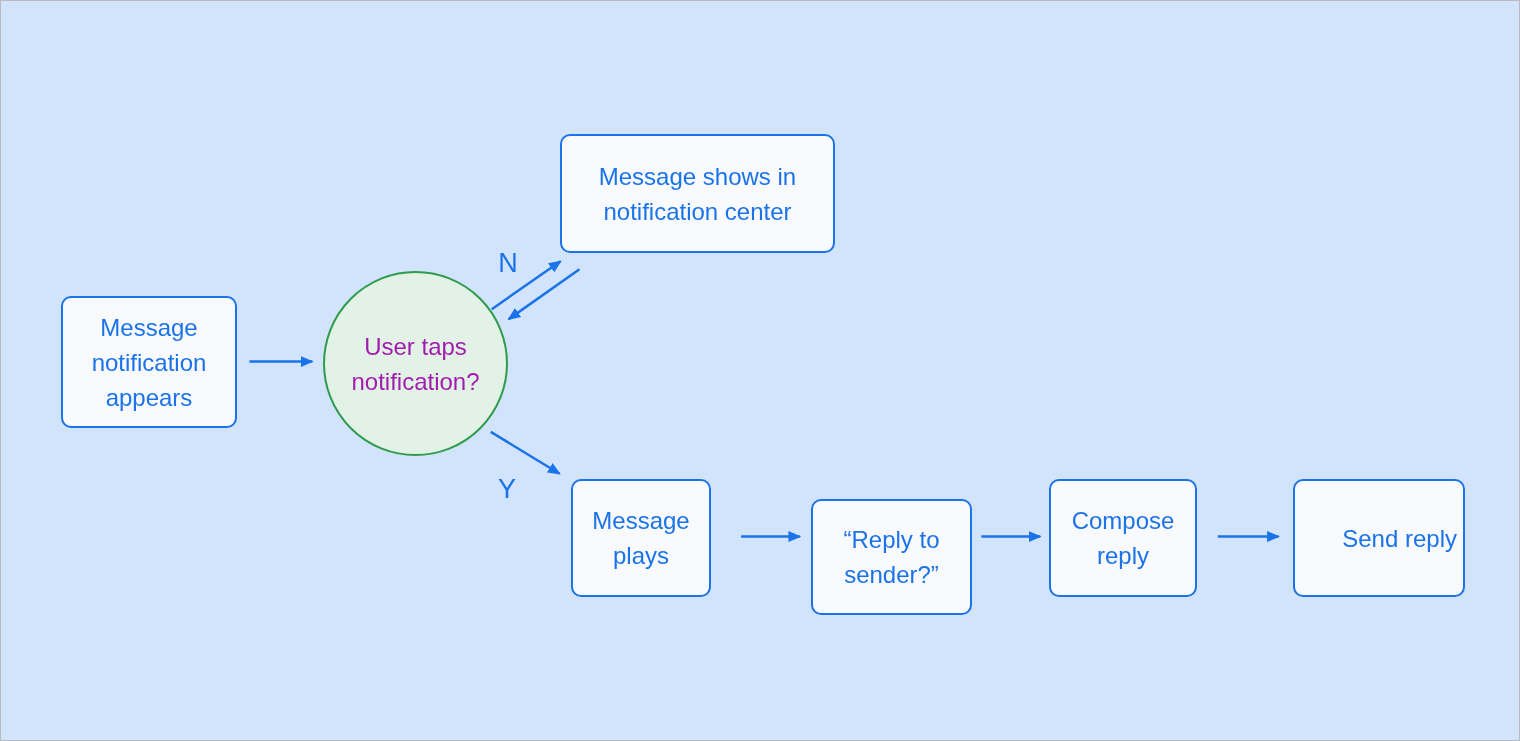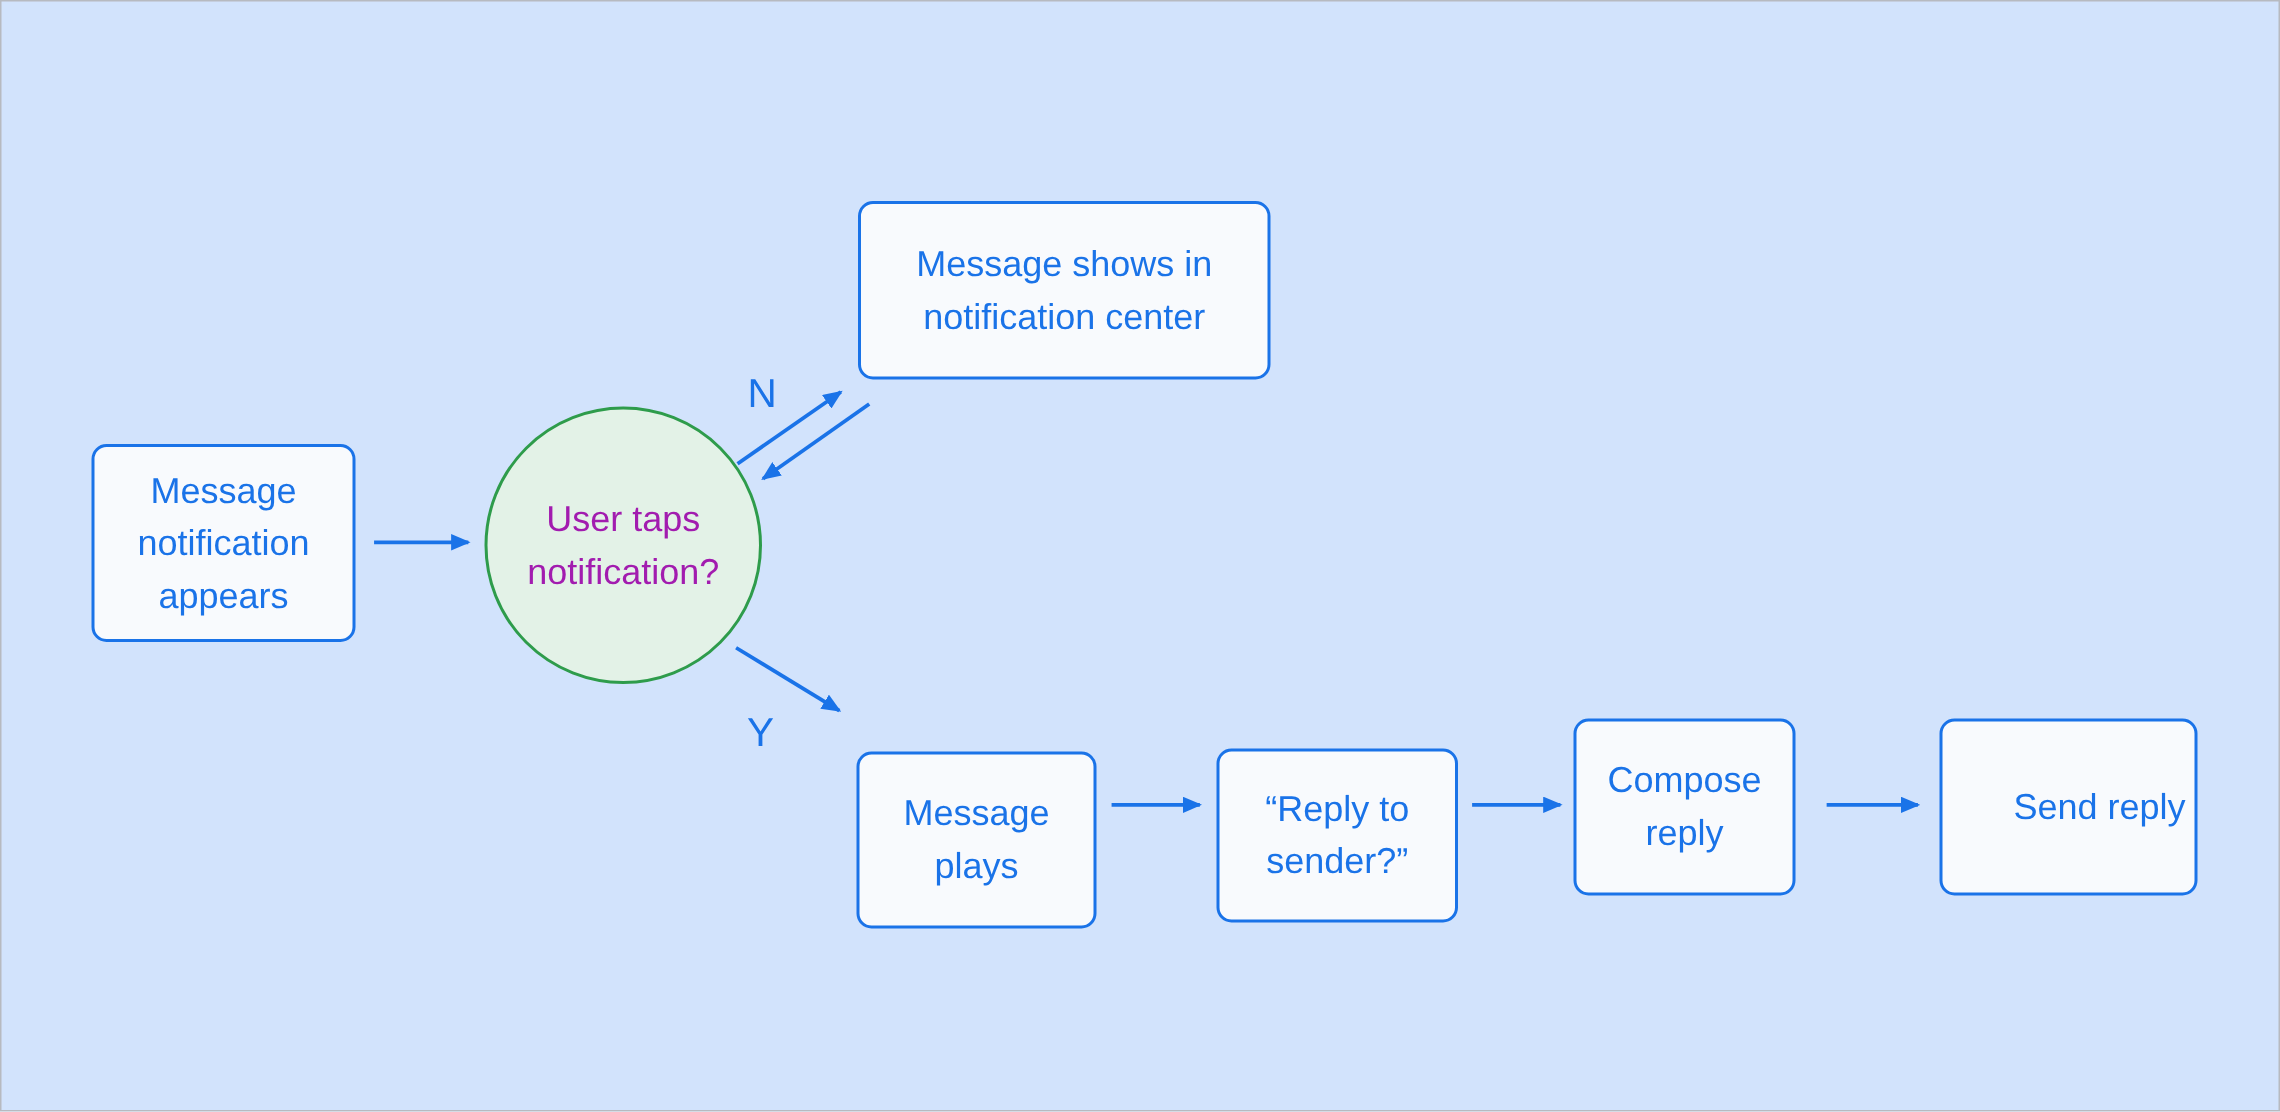--- a/index.html
+++ b/index.html
@@ -45,22 +45,22 @@
     border: 2.5px solid #2E9C4B;
     border-radius: 50%;
     color: #a21caf;
   }
   .node-label {
     display: block;
     padding: 0 6px;
   }
   #node-start    { left: 60px;   top: 295px; width: 176px; height: 132px; }
   #node-decision { left: 322px;  top: 270px; width: 185px; height: 185px; }
-  #node-no-box   { left: 571px;  top: 133px; width: 275px; height: 119px; }
-  #node-plays    { left: 570px;  top: 478px; width: 160px; height: 118px; margin-top: 22px; }
+  #node-no-box   { left: 559px;  top: 133px; width: 275px; height: 119px; }
+  #node-plays    { left: 570px;  top: 478px; width: 140px; height: 118px; }
   #node-reply    { left: 810px;  top: 498px; width: 161px; height: 116px; }
   #node-compose  { left: 1048px; top: 478px; width: 148px; height: 118px; }
   #node-send     { left: 1292px; top: 478px; width: 172px; height: 118px; justify-content: flex-end; }
   .edge-label {
     position: absolute;
     color: #1A73E8;
     font-size: 27px;
     line-height: 27px;
     transform: translate(-50%, -50%);
   }

